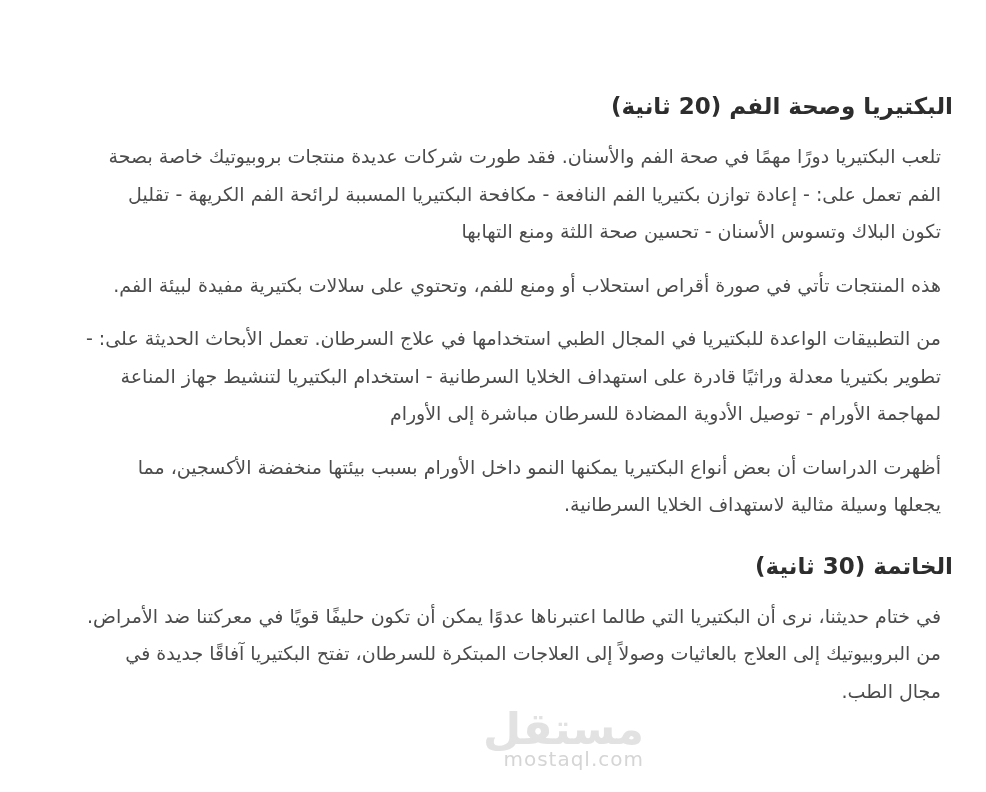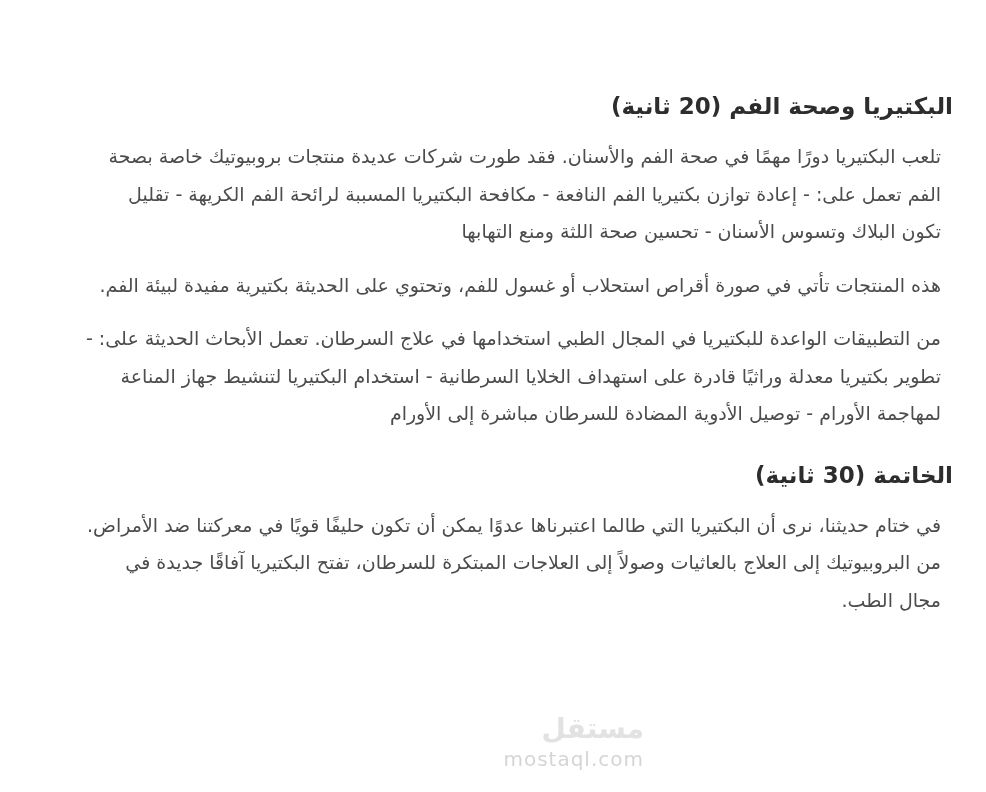--- a/index.html
+++ b/index.html
@@ -25,21 +25,21 @@
     top: 704px;
     left: 428px;
     width: 216px;
     z-index: 0;
     text-align: right;
     direction: rtl;
     pointer-events: none;
   }
   .watermark .wm-logo {
     display: block;
-    font-size: 28px;
+    font-size: 44px;
     font-weight: bold;
     line-height: 50px;
     color: #e3e2e2;
     letter-spacing: 0;
   }
   .watermark .wm-url {
     display: block;
     direction: ltr;
     font-size: 20px;
     line-height: 26px;
@@ -79,25 +79,26 @@
   <div class="watermark">
     <span class="wm-logo">مستقل</span>
     <span class="wm-url">mostaql.com</span>
   </div>
 
   <div class="content">
 
     <section>
       <h2>البكتيريا وصحة الفم (20 ثانية)</h2>
       <p>تلعب البكتيريا دورًا مهمًا في صحة الفم والأسنان. فقد طورت شركات عديدة منتجات بروبيوتيك خاصة بصحة الفم تعمل على: - إعادة توازن بكتيريا الفم النافعة - مكافحة البكتيريا المسببة لرائحة الفم الكريهة - تقليل تكون البلاك وتسوس الأسنان - تحسين صحة اللثة ومنع التهابها</p>
-      <p>هذه المنتجات تأتي في صورة أقراص استحلاب أو غسول للفم، وتحتوي على الحديثة بكتيرية مفيدة لبيئة الفم.</p>
+      <p>هذه المنتجات تأتي في صورة أقراص استحلاب أو ومنع للفم، وتحتوي على سلالات بكتيرية مفيدة لبيئة الفم.</p>
     </section>
 
     <section>
       <p>من التطبيقات الواعدة للبكتيريا في المجال الطبي استخدامها في علاج السرطان. تعمل الأبحاث الحديثة على: - تطوير بكتيريا معدلة وراثيًا قادرة على استهداف الخلايا السرطانية - استخدام البكتيريا لتنشيط جهاز المناعة لمهاجمة الأورام - توصيل الأدوية المضادة للسرطان مباشرة إلى الأورام</p>
+      <p>أظهرت الدراسات أن بعض أنواع البكتيريا يمكنها النمو داخل الأورام بسبب بيئتها منخفضة الأكسجين، مما يجعلها وسيلة مثالية لاستهداف الخلايا السرطانية.</p>
     </section>
 
     <section>
       <h2>الخاتمة (30 ثانية)</h2>
       <p>في ختام حديثنا، نرى أن البكتيريا التي طالما اعتبرناها عدوًا يمكن أن تكون حليفًا قويًا في معركتنا ضد الأمراض. من البروبيوتيك إلى العلاج بالعاثيات وصولاً إلى العلاجات المبتكرة للسرطان، تفتح البكتيريا آفاقًا جديدة في مجال الطب.</p>
     </section>
 
   </div>
 </div>
 

